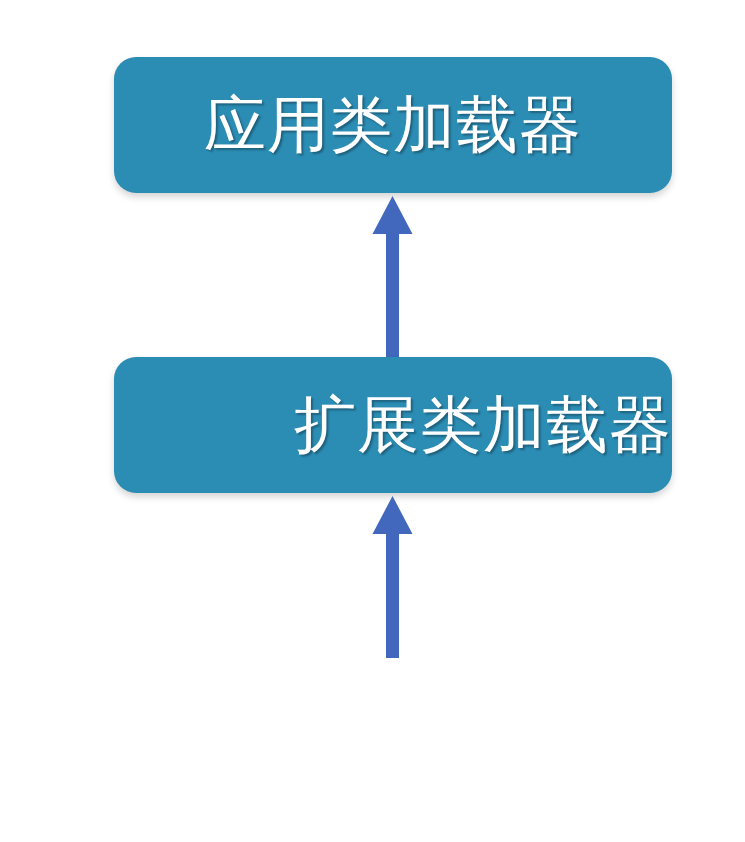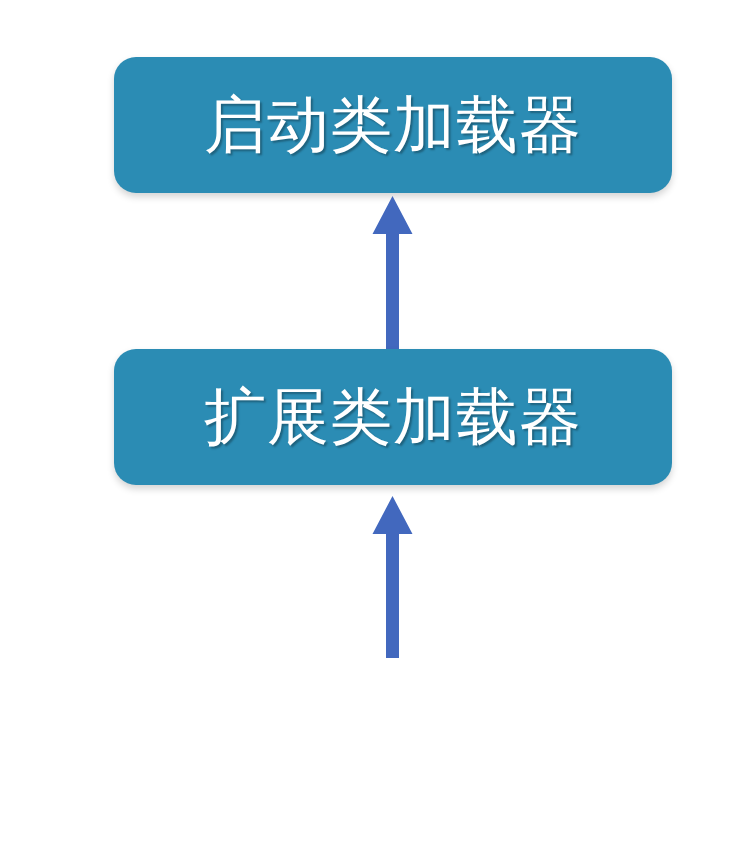--- a/index.html
+++ b/index.html
@@ -26,21 +26,21 @@
     height: 136px;
     background: #2b8cb4;
     border-radius: 22px;
     box-shadow: 0 4px 7px rgba(0, 0, 0, 0.17);
     display: flex;
     align-items: center;
     justify-content: center;
     box-sizing: border-box;
   }
   .node-box.lvl-1 { top: 57px; }
-  .node-box.lvl-2 { top: 349px; }
+  .node-box.lvl-2 { top: 357px; justify-content: flex-end; }
   .node-box.lvl-3 { top: 657px; }
 
   .node-label {
     color: #ffffff;
     font-size: 62px;
     line-height: 1;
     letter-spacing: 1px;
     font-weight: 400;
     white-space: nowrap;
     text-shadow: 2px 2px 2px rgba(0, 0, 0, 0.30);
@@ -67,21 +67,21 @@
     width: 100%;
     height: 100%;
   }
 </style>
 </head>
 <body>
 
 <div id="canvas">
 
   <div class="node-box lvl-1">
-    <span class="node-label">启动类加载器</span>
+    <span class="node-label">应用类加载器</span>
   </div>
 
   <div class="arrow arrow-1">
     <svg viewBox="0 0 66 162" preserveAspectRatio="none">
       <polygon points="32.5,0 52.5,38 39,38 39,162 26,162 26,38 12.5,38" fill="#4268be"></polygon>
     </svg>
   </div>
 
   <div class="node-box lvl-2">
     <span class="node-label">扩展类加载器</span>

